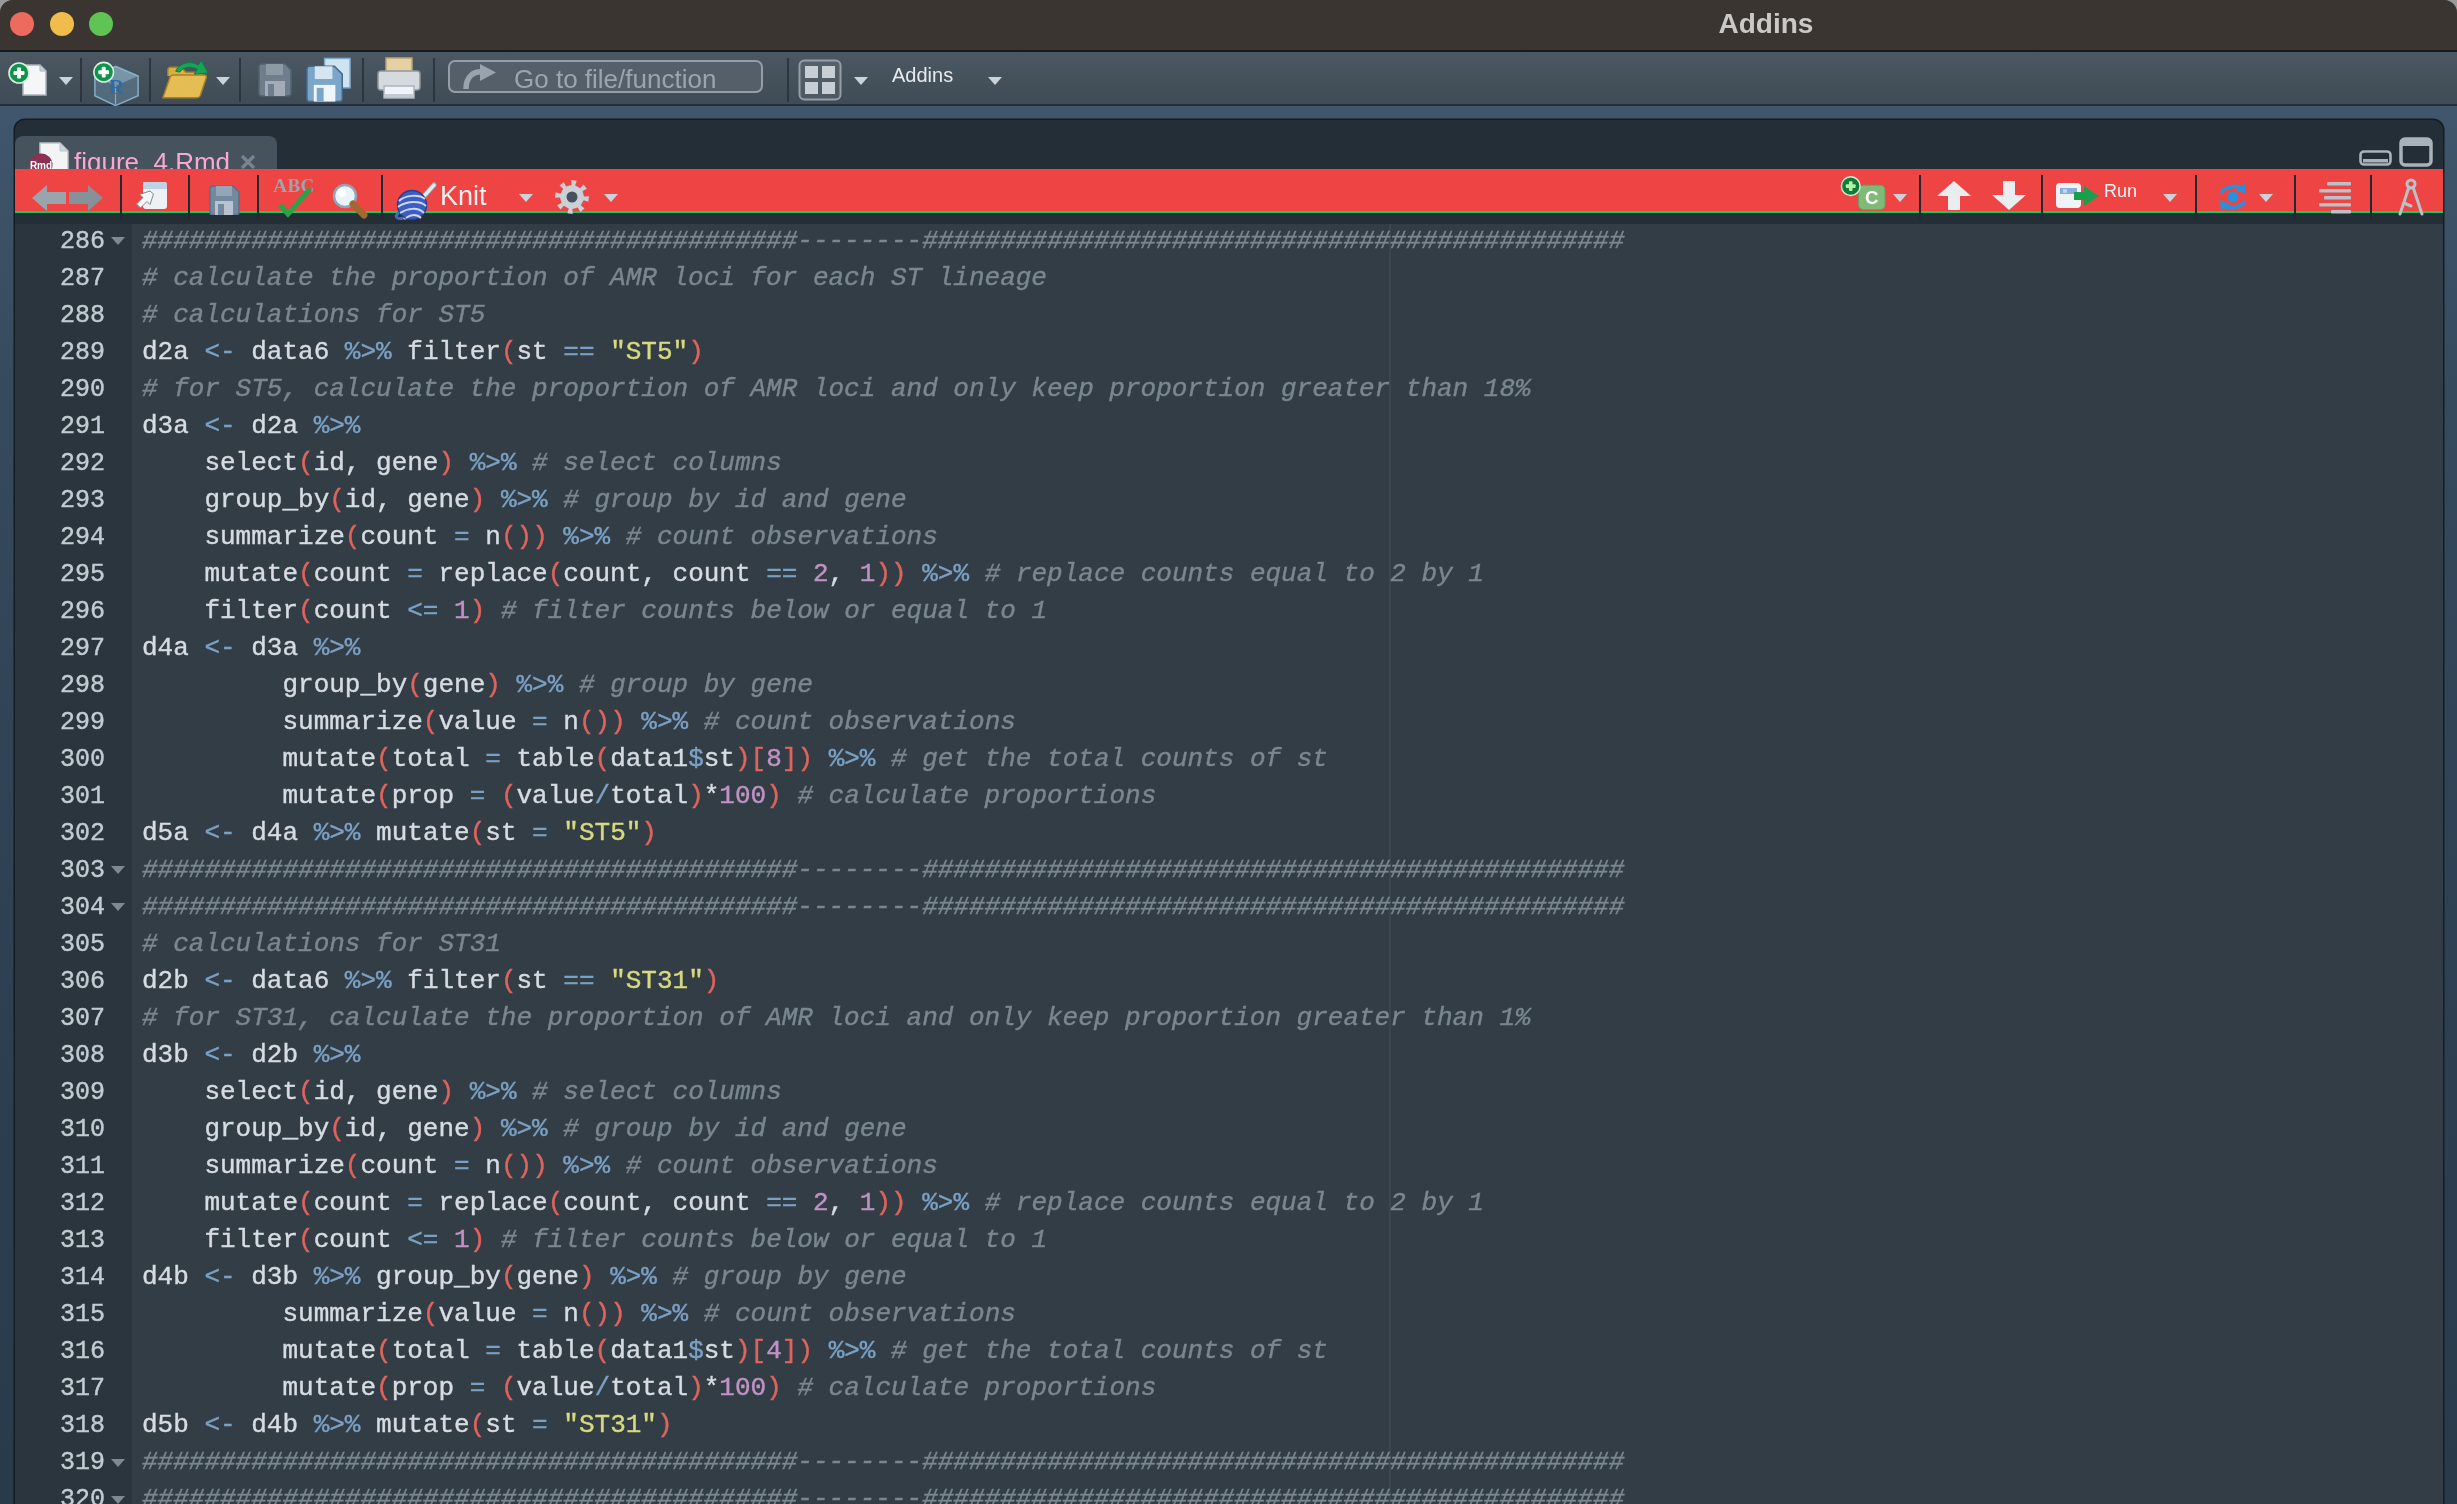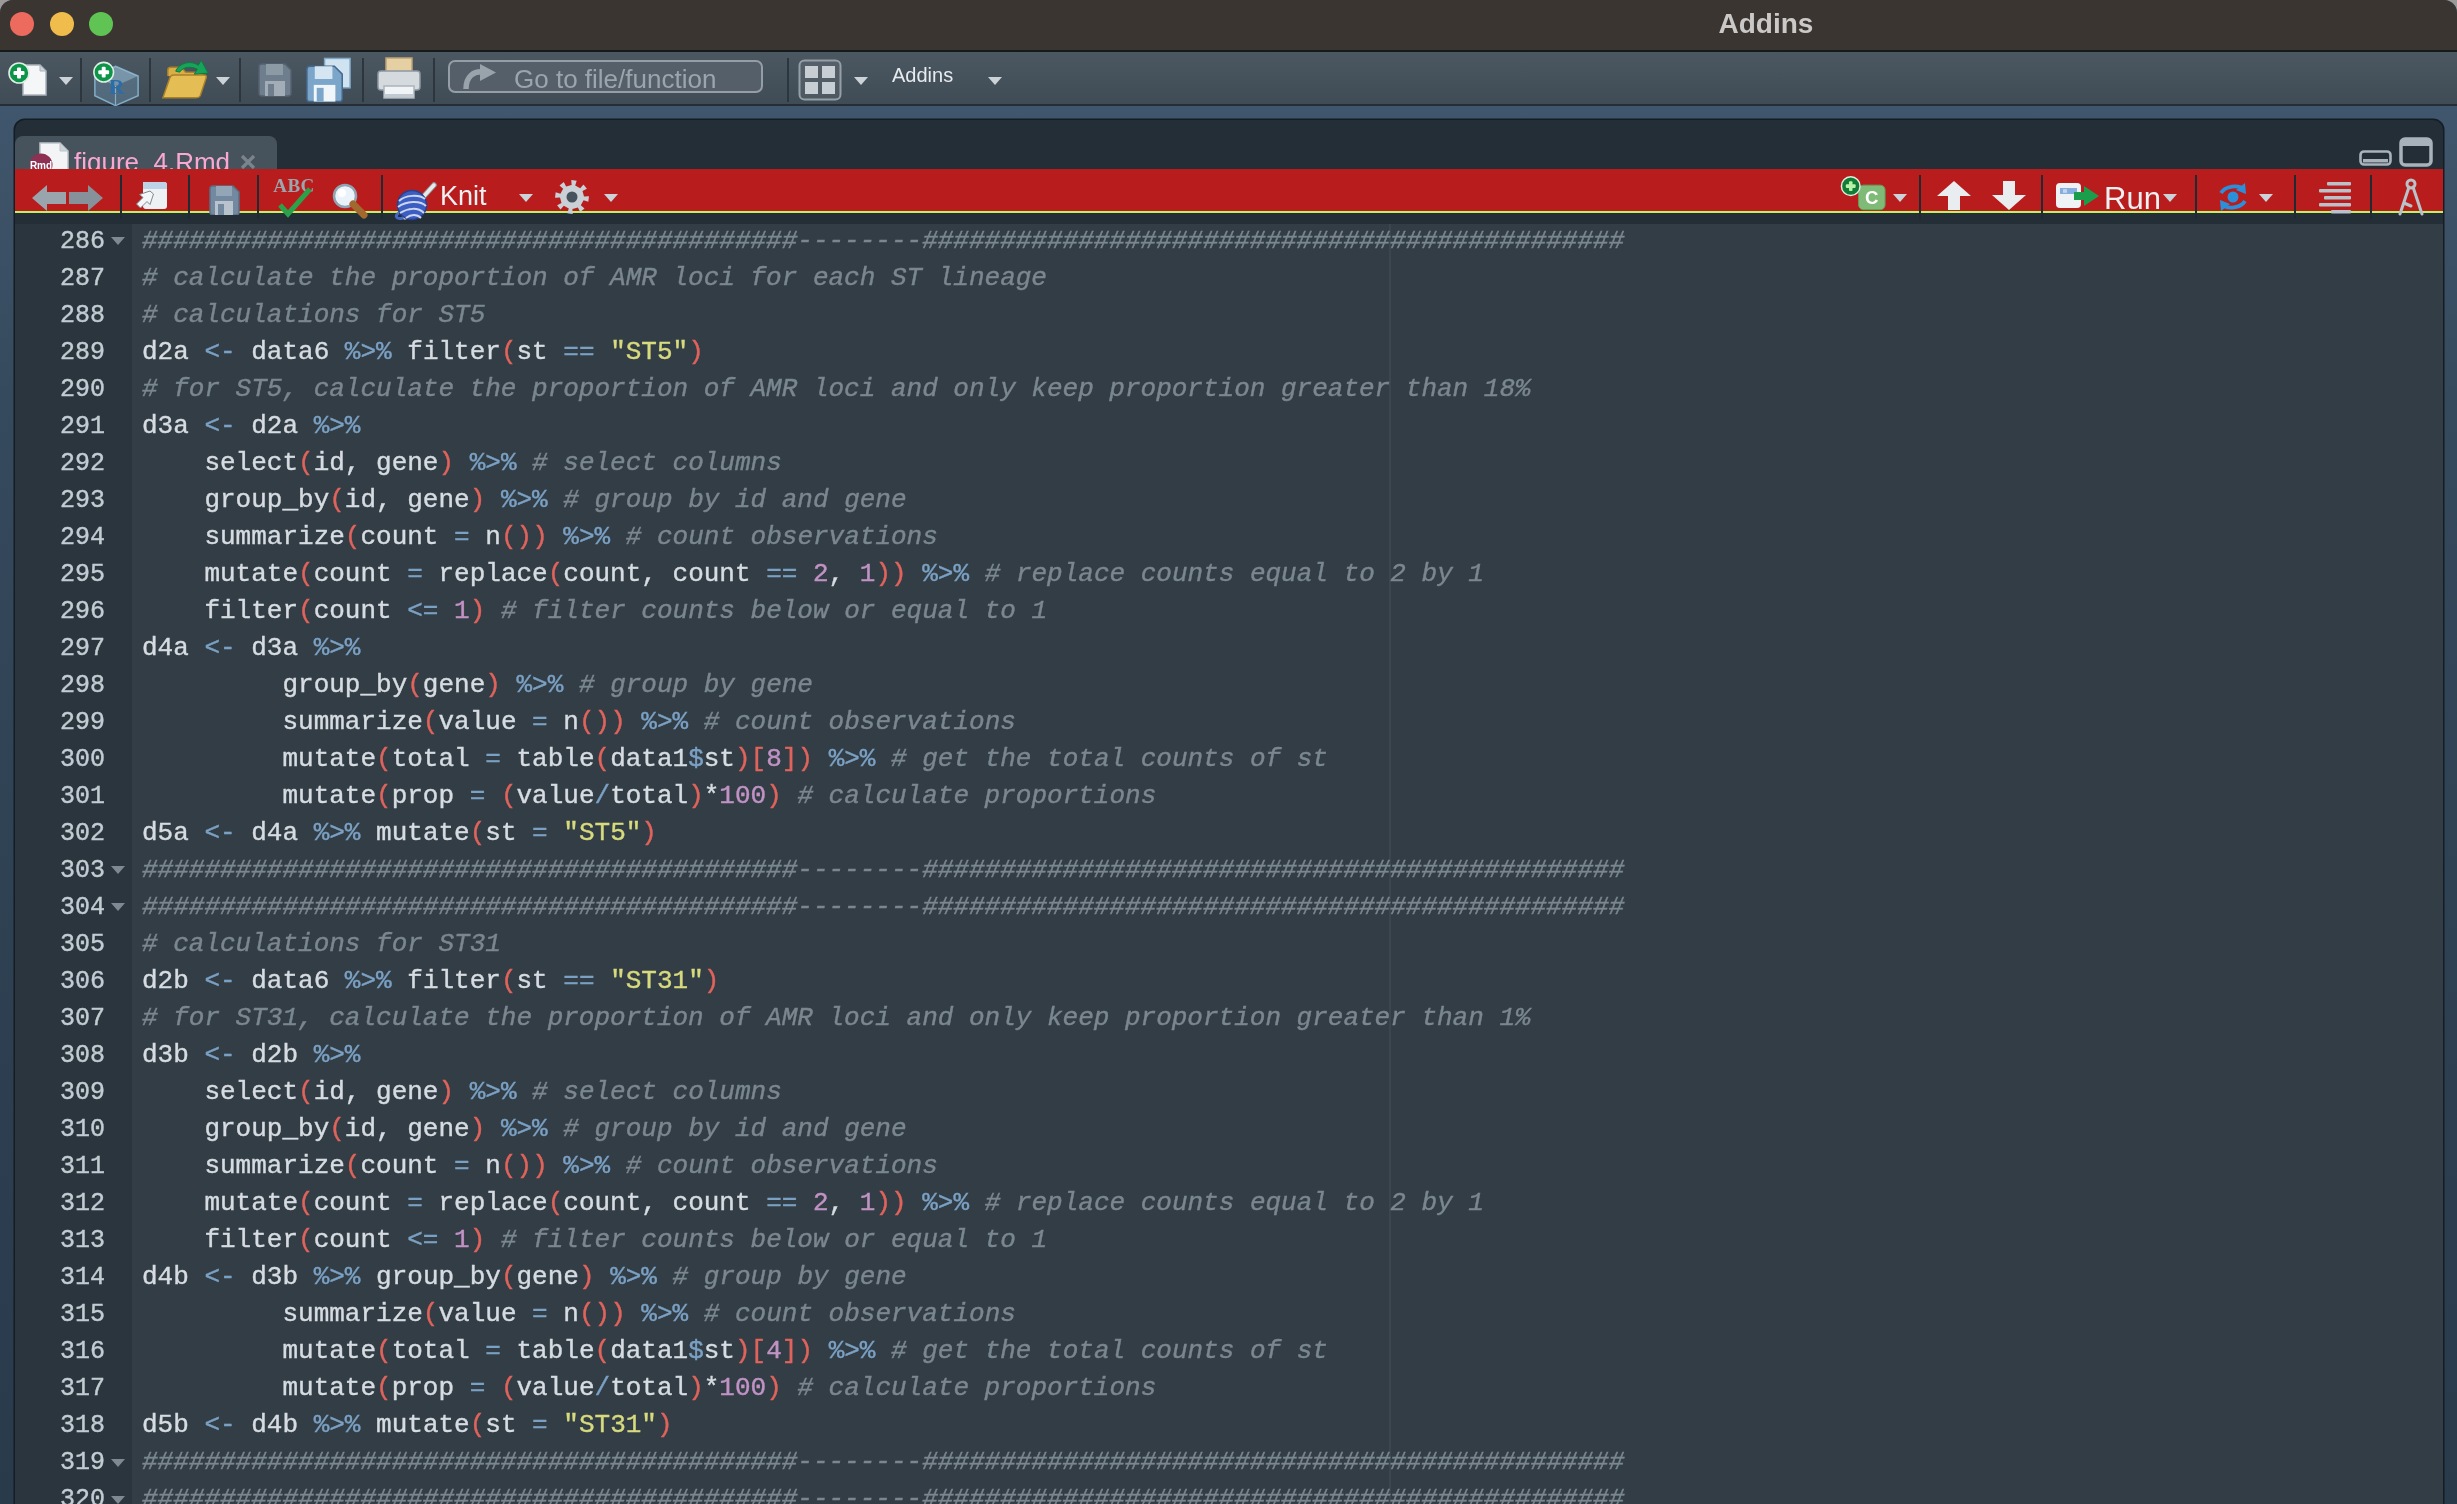--- a/index.html
+++ b/index.html
@@ -102,21 +102,21 @@
         </svg>
       </div>
   <svg style="position:absolute;left:2344px;top:30px" width="33" height="16" viewBox="0 0 33 16">
         <rect x="1.5" y="1.5" width="30" height="13" rx="3.5" stroke="#a9b3bb" stroke-width="2.6" fill="none"></rect>
         <rect x="4" y="9" width="25" height="3.5" fill="#a8b2ba"></rect>
       </svg>
       <svg style="position:absolute;left:2384px;top:17px" width="34" height="30" viewBox="0 0 34 30">
         <rect x="2" y="2" width="30" height="26" rx="4" stroke="#a8b2ba" stroke-width="3.5" fill="none"></rect>
         <path d="M2 6 Q2 2 6 2 h22 q4 0 4 4 v3 h-30 z" fill="#a8b2ba"></path>
       </svg>
-  <div id="edtoolbar" style="position:absolute;left:0;top:49px;width:100%;height:44px;background:#b91c1c;border-bottom:2px solid #bef264">
+  <div id="edtoolbar" style="position:absolute;left:0;top:49px;width:100%;height:44px;background:#ef4444;border-bottom:2px solid #22c55e">
    <svg style="position:absolute;left:17px;top:14px" width="36" height="30" viewBox="0 0 36 30">
           <path d="M0 15 L15 2 L15 9 L34 9 L34 21 L15 21 L15 28 Z" fill="#9aa4ac"></path>
         </svg>
         <svg style="position:absolute;left:52px;top:14px" width="36" height="30" viewBox="0 0 36 30">
           <path d="M36 15 L21 2 L21 9 L2 9 L2 21 L21 21 L21 28 Z" fill="#87919a"></path>
         </svg>
         <div style="position:absolute;left:105px;top:6px;width:2px;height:44px;background:#202a32"></div>
         <svg style="position:absolute;left:118px;top:11px" width="44" height="32" viewBox="0 0 44 32">
           <path d="M10 2 h21 q3 0 3 3 v21 q0 3 -3 3 h-18 q-3 0 -3 -3 z" fill="#eef1f3"></path>
           <path d="M10 2 h21 q3 0 3 3 v4 h-24 z" fill="#bdd2e6"></path>
@@ -170,21 +170,21 @@
           <path d="M18 29 L35 14 L24 14 L24 0 L12 0 L12 14 L1 14 Z" fill="#e9edef"></path>
         </svg>
         <div style="position:absolute;left:2026px;top:6px;width:2px;height:44px;background:#202a32"></div>
         <svg style="position:absolute;left:2040px;top:13px" width="46" height="28" viewBox="0 0 46 28">
           <rect x="1" y="1" width="25" height="25" rx="4" fill="#f0f3f5"></rect>
           <rect x="5" y="6" width="17" height="6" fill="#88aede"></rect>
           <rect x="8" y="7.2" width="4" height="3.6" fill="#c3d7f0"></rect>
           <rect x="19" y="10" width="12" height="8" fill="#1b9e4c"></rect>
           <path d="M29 4 L44 14 L29 24 Z" fill="#1b9e4c"></path>
         </svg>
-        <div style="position:absolute;left:2089px;top:12px;font-size:31px;color:#eef1f3">Run</div>
+        <div style="position:absolute;left:2089px;top:12px;font-size:18px;color:#eef1f3">Run</div>
         <div style="position:absolute;left:2148px;top:25px;width:0;height:0;border-left:7px solid transparent;border-right:7px solid transparent;border-top:8px solid #ccd3d8"></div>
         <div style="position:absolute;left:2180px;top:6px;width:2px;height:44px;background:#202a32"></div>
         <svg style="position:absolute;left:2202px;top:14px" width="32" height="28" viewBox="0 0 32 28">
           <path d="M4 10 C8 3 22 1 27 7" stroke="#2b90d9" stroke-width="3.8" fill="none"></path>
           <path d="M28 0 L29 11 L19 7 Z" fill="#2b90d9"></path>
           <path d="M28 18 C24 25 10 27 5 21" stroke="#2b90d9" stroke-width="3.8" fill="none"></path>
           <path d="M4 28 L3 17 L13 21 Z" fill="#2b90d9"></path>
           <circle cx="16" cy="14" r="5.5" fill="#2b90d9"></circle>
         </svg>
         <div style="position:absolute;left:2244px;top:25px;width:0;height:0;border-left:7px solid transparent;border-right:7px solid transparent;border-top:8px solid #ccd3d8"></div>

